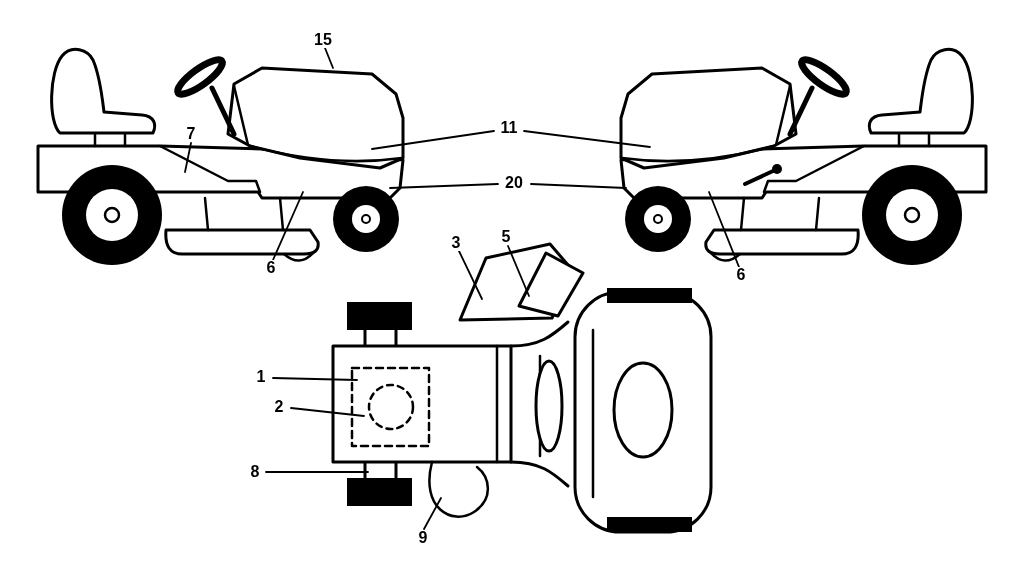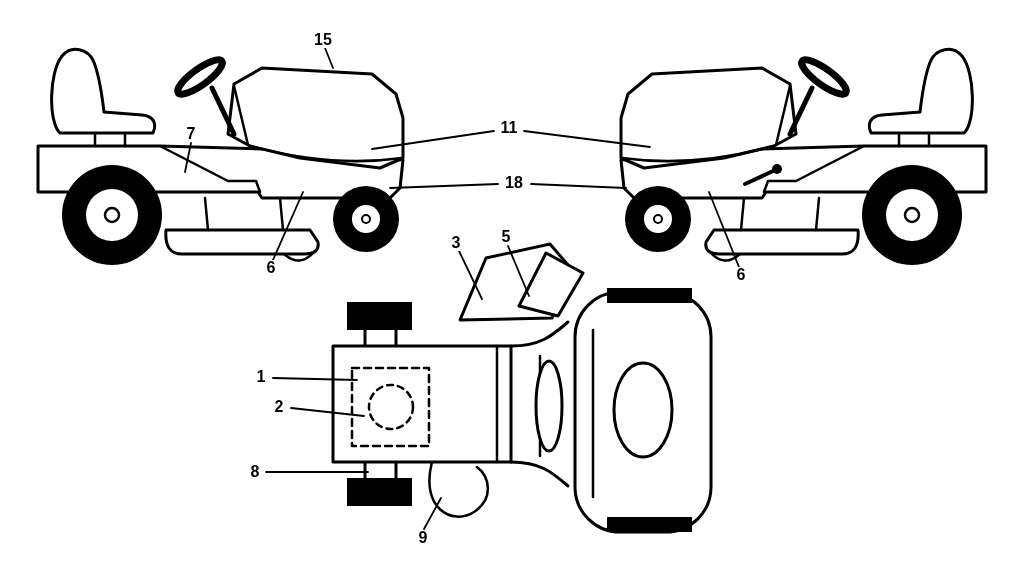--- a/index.html
+++ b/index.html
@@ -96,21 +96,21 @@
       <path d="M291,408 L364,416"></path>
       <path d="M266,472 L368,472"></path>
       <path d="M424,529 L441,498"></path>
     </g>
   </svg>
 
   <div id="callout-layer">
       <div class="callout" style="left: 323px; top: 40px;">15</div>
       <div class="callout" style="left: 191px; top: 134px;">7</div>
       <div class="callout" style="left: 509px; top: 128px;">11</div>
-      <div class="callout" style="left: 514px; top: 183px;">18</div>
+      <div class="callout" style="left: 514px; top: 183px;">20</div>
       <div class="callout" style="left: 271px; top: 268px;">6</div>
       <div class="callout" style="left: 741px; top: 275px;">6</div>
       <div class="callout" style="left: 456px; top: 243px;">3</div>
       <div class="callout" style="left: 506px; top: 237px;">5</div>
       <div class="callout" style="left: 261px; top: 377px;">1</div>
       <div class="callout" style="left: 279px; top: 407px;">2</div>
       <div class="callout" style="left: 255px; top: 472px;">8</div>
       <div class="callout" style="left: 423px; top: 538px;">9</div>
     </div>
 </div>

